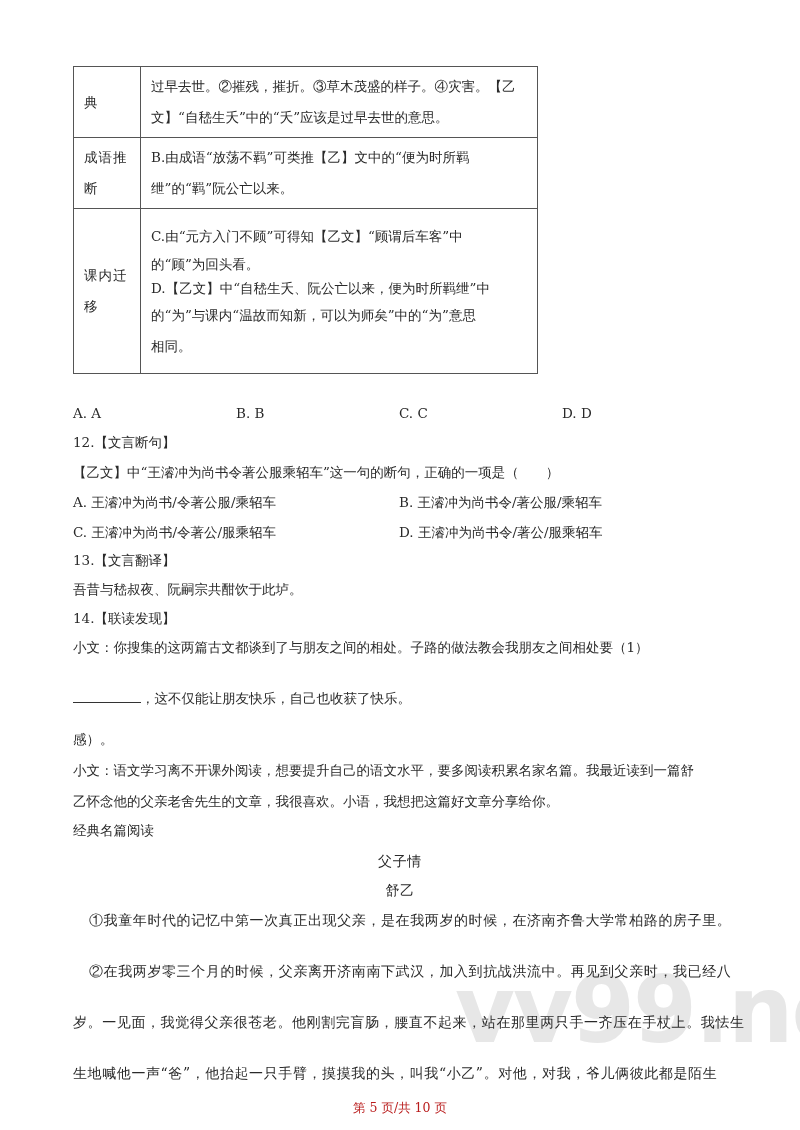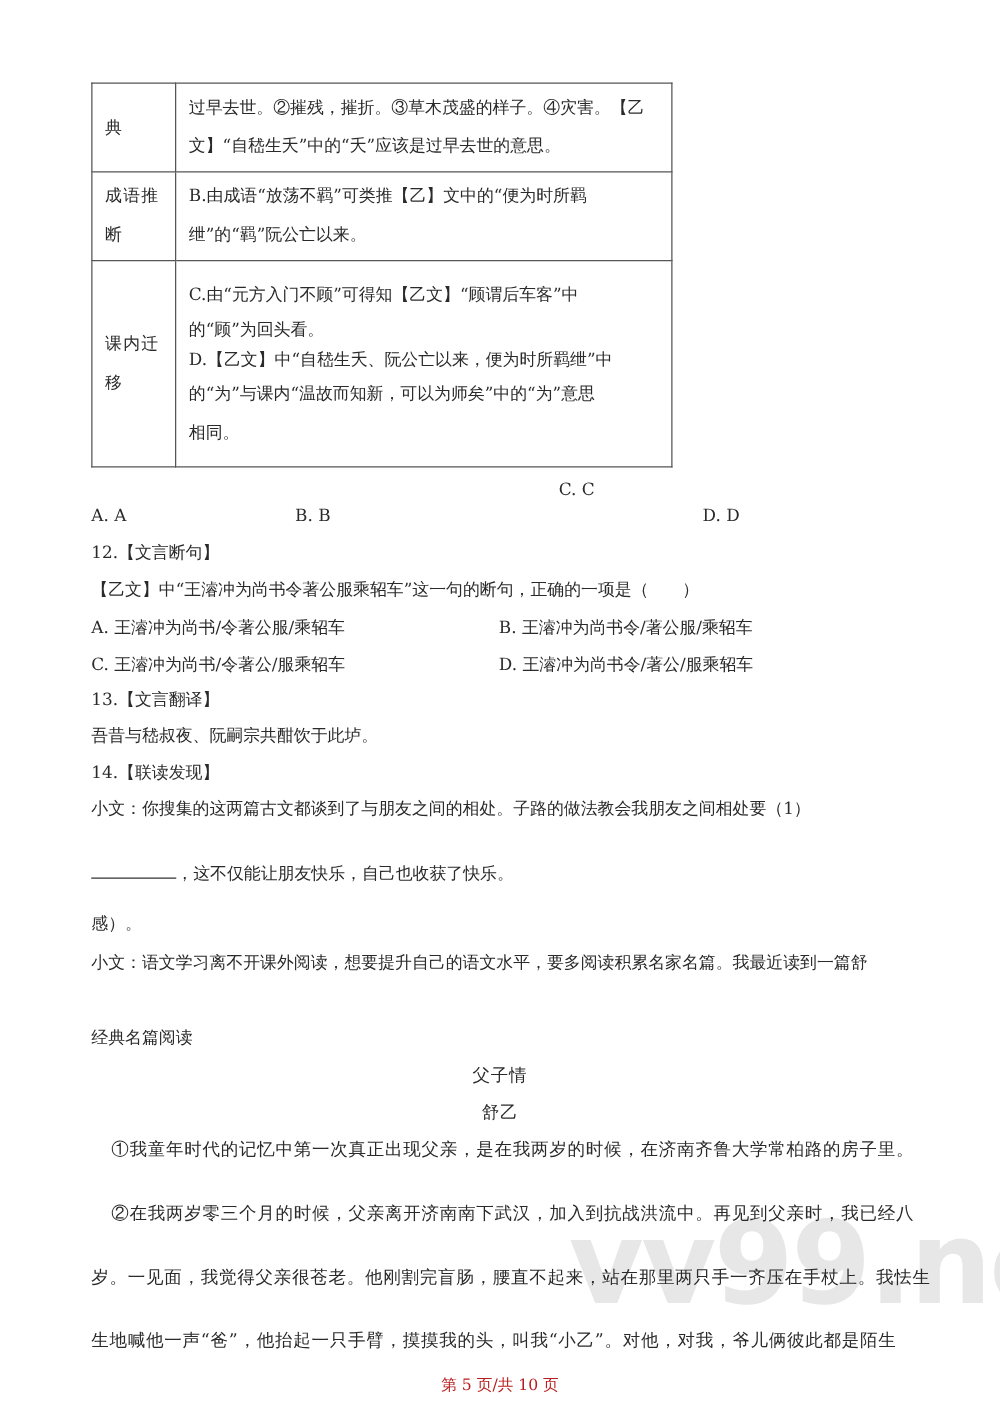--- a/index.html
+++ b/index.html
@@ -138,40 +138,41 @@
         <div style="line-height:24px;">D.【乙文】中“自嵇生夭、阮公亡以来，便为时所羁绁”中</div>
         <div>的“为”与课内“温故而知新，可以为师矣”中的“为”意思</div>
         <div>相同。</div>
       </td>
     </tr>
   </tbody>
     </table>
 
   <div class="opt" style="left:73px; top:403px;">A. A</div>
   <div class="opt" style="left:236px; top:403px;">B. B</div>
-  <div class="opt" style="left:399px; top:382px;margin-left:48px;">C. C</div>
+  <div class="opt" style="left:399px; top:403px;">C. C</div>
   <div class="opt" style="left:562px; top:403px;">D. D</div>
 
   <div class="line" style="top:432px;">12.【文言断句】</div>
   <div class="line" style="top:462px;">【乙文】中“王濬冲为尚书令著公服乘轺车”这一句的断句，正确的一项是（　　）</div>
   <div class="opt" style="left:73px; top:492px;">A. 王濬冲为尚书/令著公服/乘轺车</div>
   <div class="opt" style="left:399px; top:492px;">B. 王濬冲为尚书令/著公服/乘轺车</div>
   <div class="opt" style="left:73px; top:522px;">C. 王濬冲为尚书/令著公/服乘轺车</div>
   <div class="opt" style="left:399px; top:522px;">D. 王濬冲为尚书令/著公/服乘轺车</div>
 
   <div class="line" style="top:550px;">13.【文言翻译】</div>
   <div class="line" style="top:579px;">吾昔与嵇叔夜、阮嗣宗共酣饮于此垆。</div>
 
   <div class="line" style="top:608px;">14.【联读发现】</div>
   <div class="line" style="top:637px;">小文：你搜集的这两篇古文都谈到了与朋友之间的相处。子路的做法教会我朋友之间相处要（1）</div>
   <div class="line" style="top:688px;">
     <span class="blank" style="width:68px;"></span><span>，这不仅能让朋友快乐，自己也收获了快乐。</span>
   </div>
   <div class="line" style="top:729px;">感）。</div>
   <div class="line" style="top:760px;">小文：语文学习离不开课外阅读，想要提升自己的语文水平，要多阅读积累名家名篇。我最近读到一篇舒</div>
+  <div class="line" style="top:791px;">乙怀念他的父亲老舍先生的文章，我很喜欢。小语，我想把这篇好文章分享给你。</div>
 
   <div class="line" style="top:820px;">经典名篇阅读</div>
 
   <div class="center kai" style="top:851px;">父子情</div>
   <div class="center kai" style="top:880px;">舒乙</div>
 
   <div class="watermark">vv99.net</div>
 
   <div class="line kai fg" style="top:910px; left:89px;">①我童年时代的记忆中第一次真正出现父亲，是在我两岁的时候，在济南齐鲁大学常柏路的房子里。</div>
   <div class="line kai fg" style="top:941px; left:89px;">②在我两岁零三个月的时候，父亲离开济南南下武汉，加入到抗战洪流中。再见到父亲时，我已经八</div>

